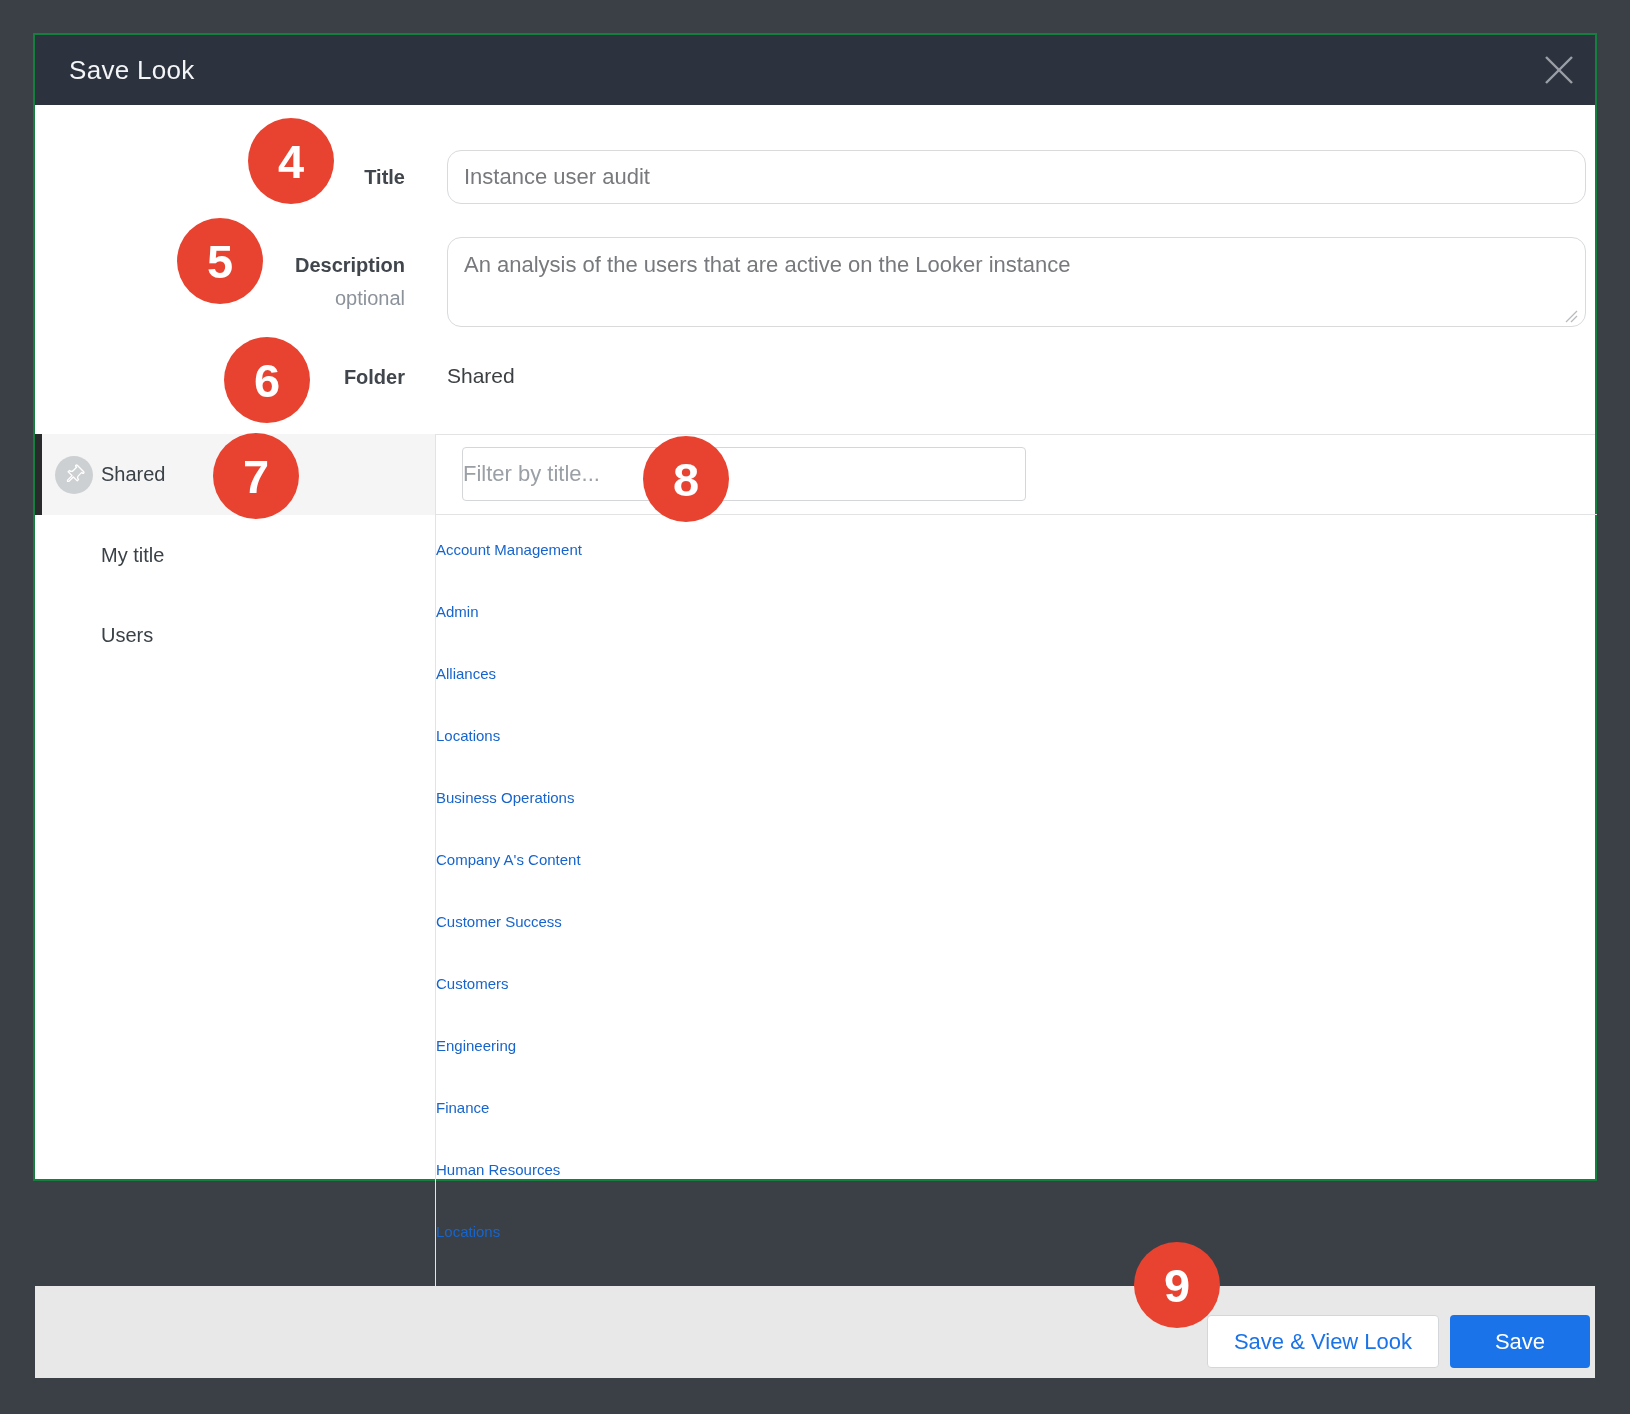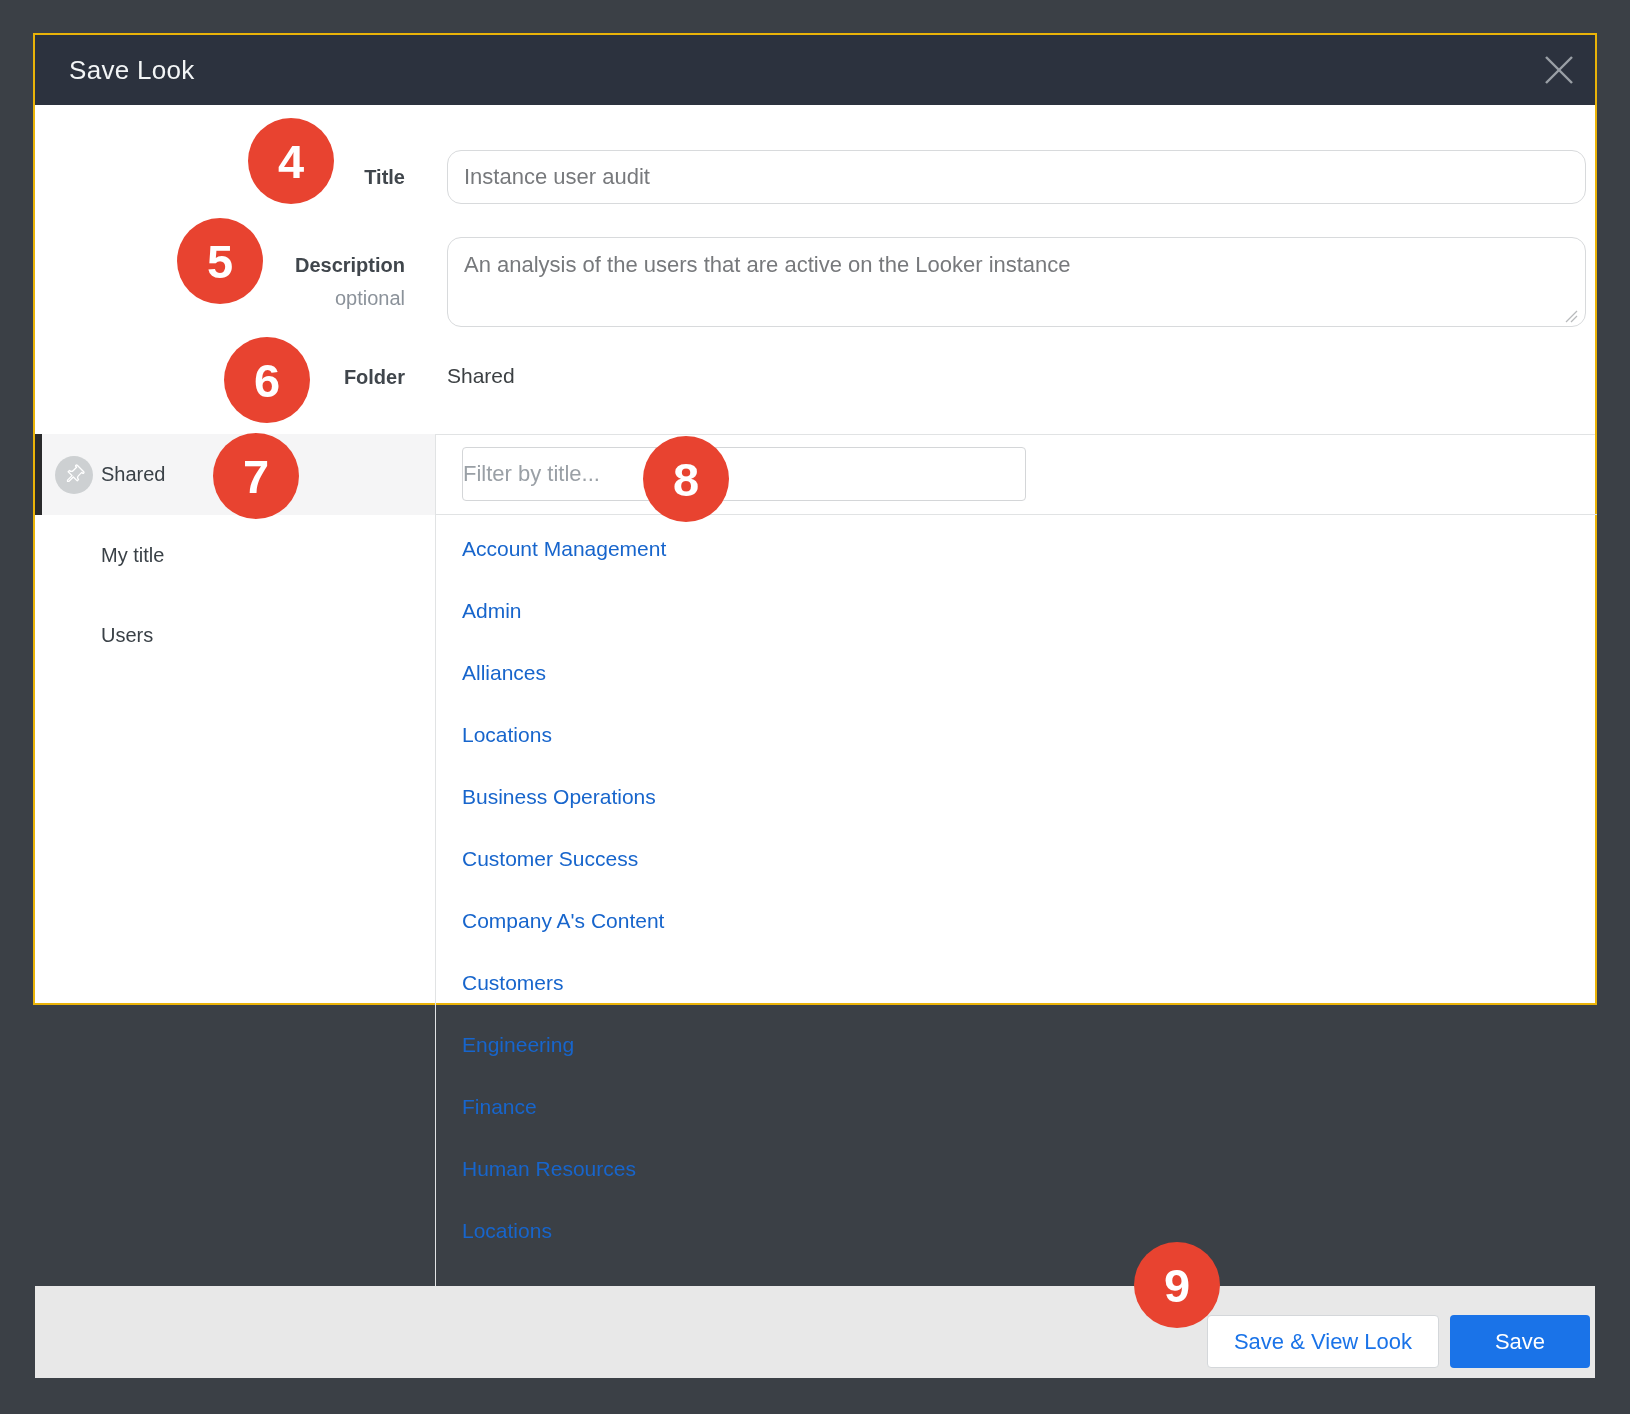--- a/index.html
+++ b/index.html
@@ -1,22 +1,22 @@
 <!DOCTYPE html>
 <html><head>
 <meta charset="utf-8">
 <style>
   html,body { margin:0; padding:0; background:#3b4046; }
   .stage {
     position:relative; width:1630px; height:1414px; overflow:hidden;
     background:#3b4046; font-family:"Liberation Sans", sans-serif;
   }
   .dialog {
-    position:absolute; left:33px; top:33px; width:1564px; height:972px;
-    background:#ffffff; border:2px solid #eab308; box-sizing:border-box;
+    position:absolute; left:33px; top:33px; width:1564px; height:1148px;
+    background:#ffffff; border:2px solid #15803d; box-sizing:border-box;
   }
   
   .dialog-header {
     position:absolute; left:0; top:0; width:100%; height:70px;
     background:#2c323e; display:flex; align-items:center;
   }
   .dialog-title { margin-left:34px; font-size:26px; color:#f3f5f6; letter-spacing:.3px; }
   .close-btn {
     position:absolute; right:14px; top:50%; transform:translateY(-50%);
     width:44px; height:44px; display:flex; align-items:center; justify-content:center; cursor:pointer;
@@ -65,22 +65,22 @@
     position:absolute; left:26px; top:13px; width:564px; height:54px; box-sizing:border-box;
     border:1px solid #d4d6d8; border-radius:4px; font-family:inherit; font-size:22px;
     color:#5f6368; padding:0 0; outline:none;
   }
   .filter-input::placeholder { color:#9aa0a6; opacity:1; }
   .folder-list {
     position:absolute; left:401px; top:481px; width:1161px; height:770px;
     padding-top:2px; box-sizing:border-box; display:flex; flex-direction:column; overflow:hidden;
   }
   .folder-link {
-    height:62px; display:flex; align-items:center; margin-left:26px;
-    font-size:21px; color:#1765cc; text-decoration:none; width:max-content; cursor:pointer;
+    height:62px; display:flex; align-items:center; 
+    font-size:15px; color:#1765cc; text-decoration:none; width:max-content; cursor:pointer;
   }
   
   .dialog-footer { position:absolute; left:0; top:1251px; width:100%; height:92px; background:#e8e8e8; }
   .btn { position:absolute; top:29px; height:53px; border-radius:4px; font-family:inherit; font-size:22px; cursor:pointer; }
   .btn-save-view { left:1172px; width:232px; background:#ffffff; border:1px solid #d4d7da; color:#1a73e8; }
   .btn-save { left:1415px; width:140px; background:#1a73e8; border:none; color:#ffffff; }
   
   .annotation {
     position:absolute; width:86px; height:86px; border-radius:50%;
     background:#e84330; color:#ffffff; font-size:47px; font-weight:bold;
@@ -139,22 +139,22 @@
 
     <div class="filter-section">
       <input class="filter-input" type="text" placeholder="Filter by title..." style="">
     </div>
     <div class="folder-list" id="folder-list">
         <a class="folder-link" href="#">Account Management</a>
         <a class="folder-link" href="#">Admin</a>
         <a class="folder-link" href="#">Alliances</a>
         <a class="folder-link" href="#">Locations</a>
         <a class="folder-link" href="#">Business Operations</a>
+        <a class="folder-link" href="#">Company A's Content</a>
         <a class="folder-link" href="#">Customer Success</a>
-        <a class="folder-link" href="#">Company A's Content</a>
         <a class="folder-link" href="#">Customers</a>
         <a class="folder-link" href="#">Engineering</a>
         <a class="folder-link" href="#">Finance</a>
         <a class="folder-link" href="#">Human Resources</a>
         <a class="folder-link" href="#">Locations</a>
       </div>
 
     <div class="dialog-footer">
       <button class="btn btn-save-view">Save &amp; View Look</button>
       <button class="btn btn-save">Save</button>

